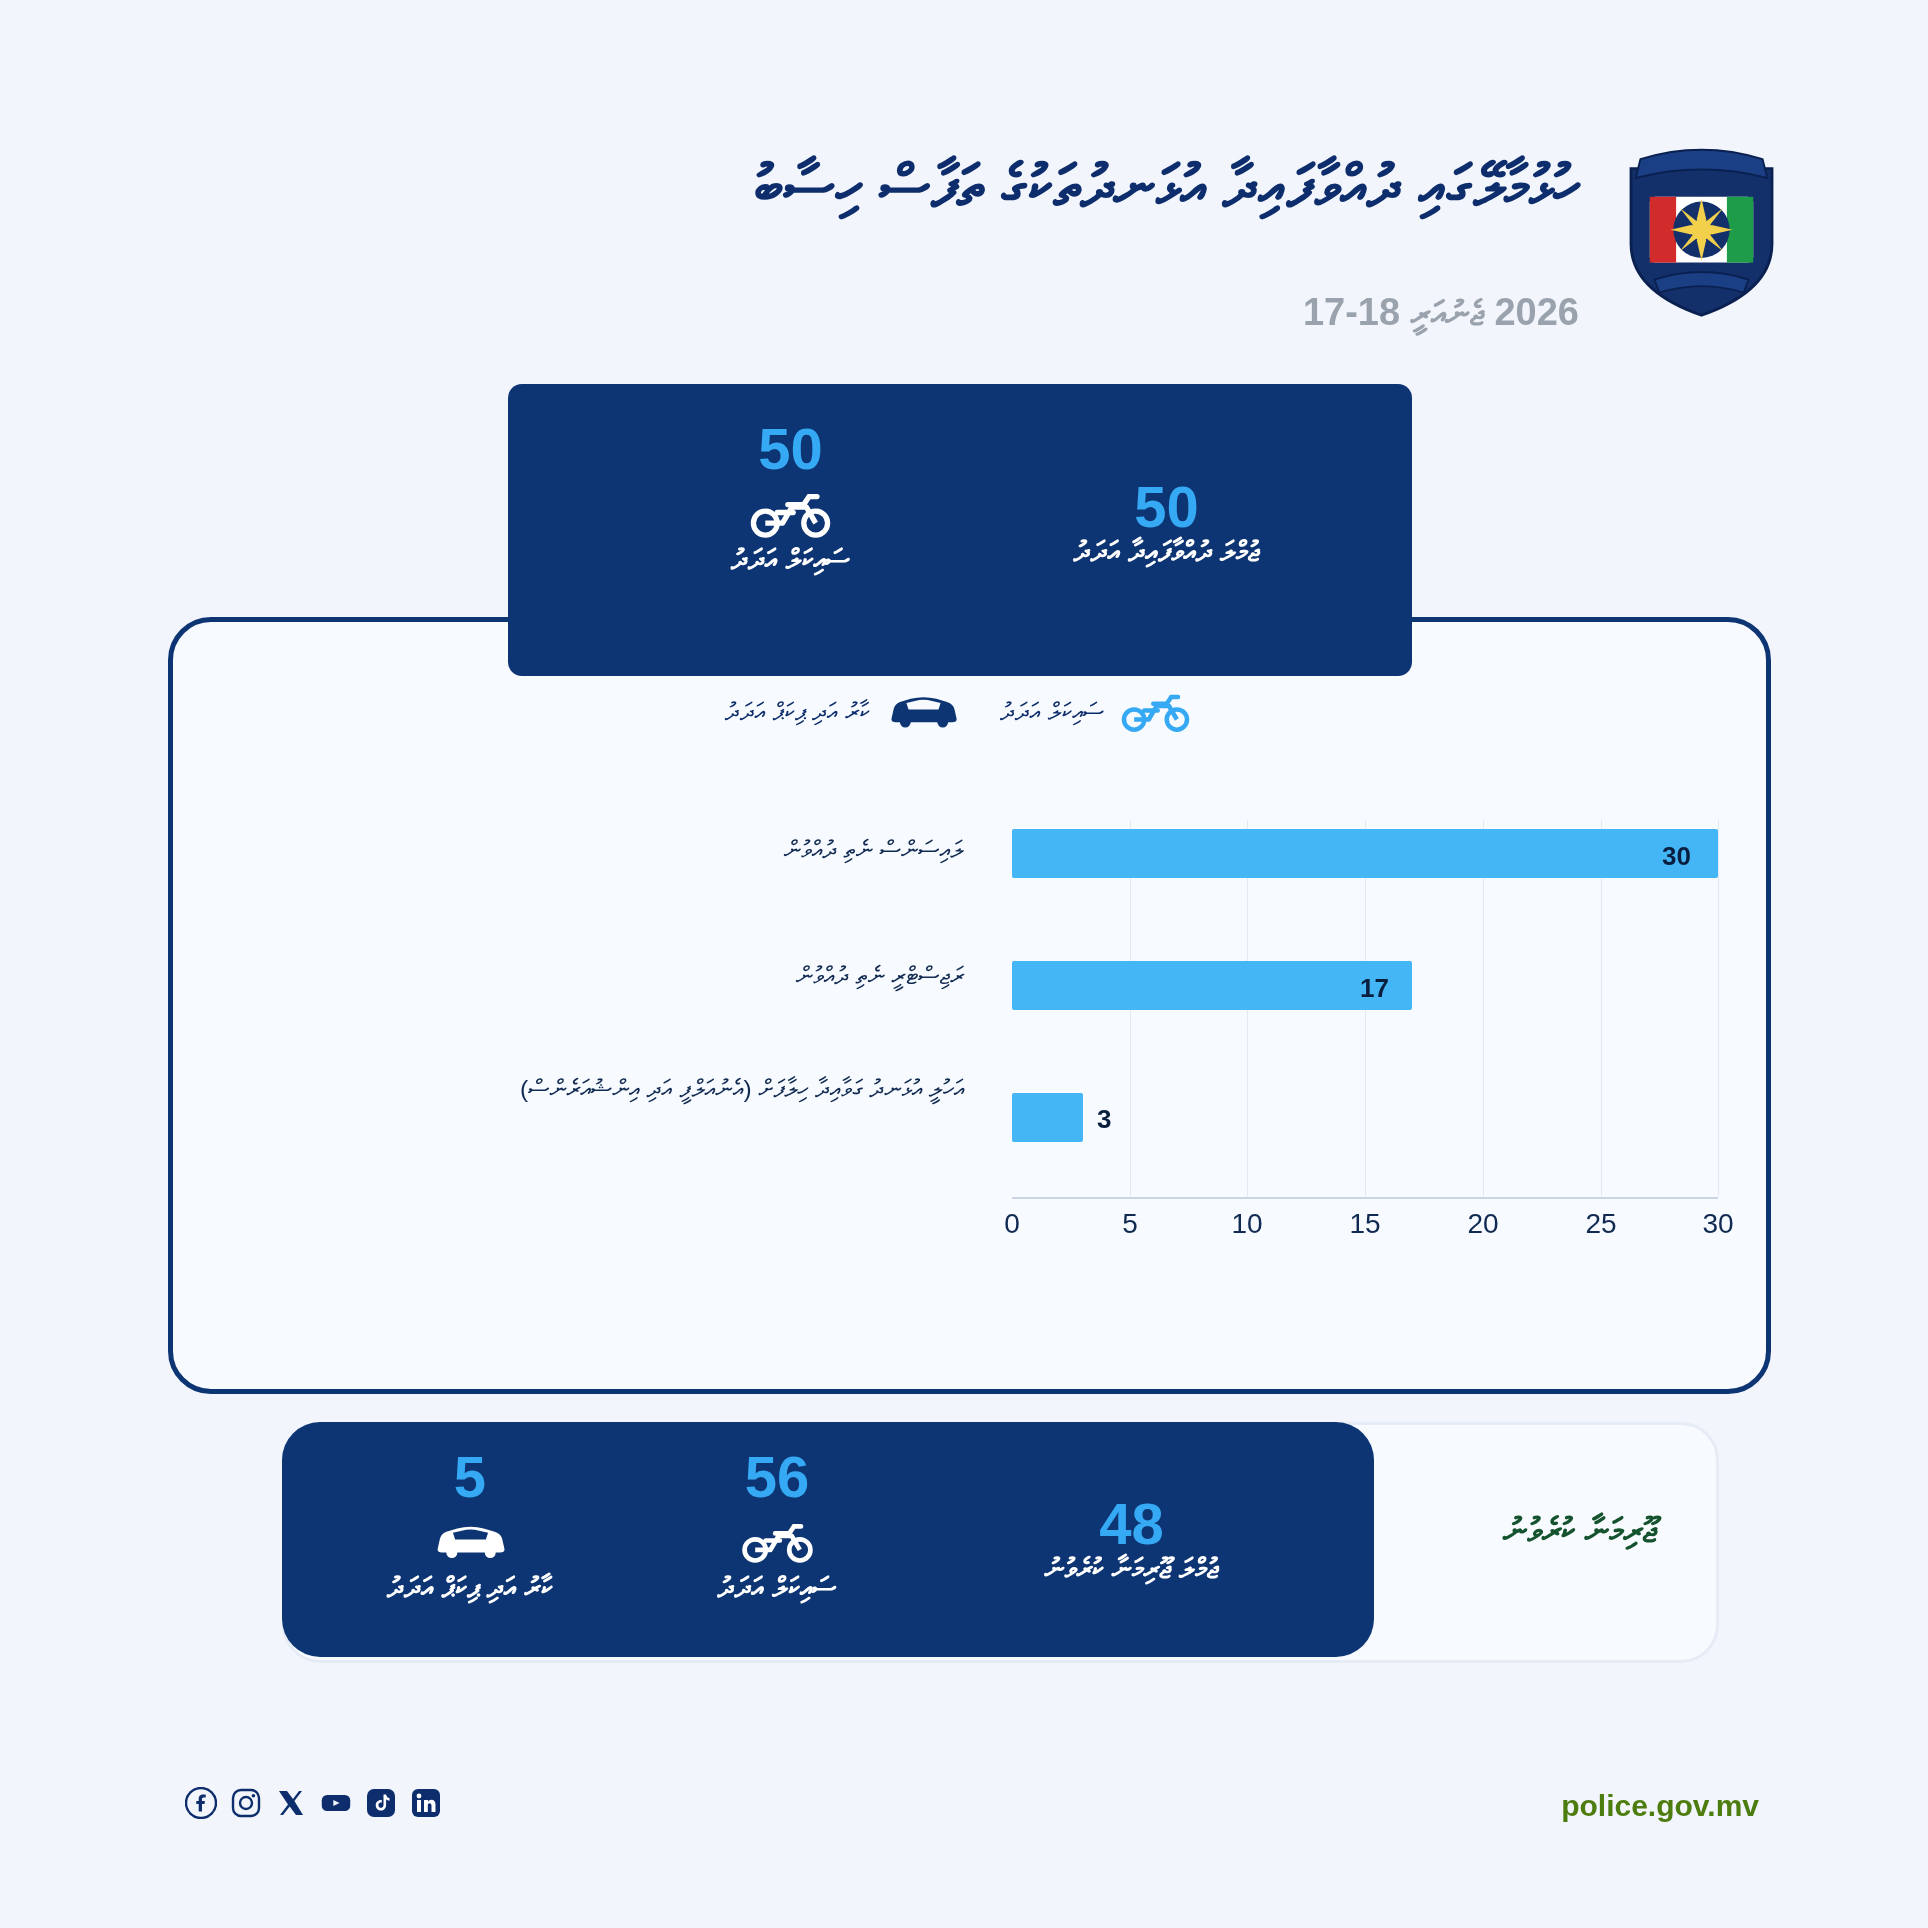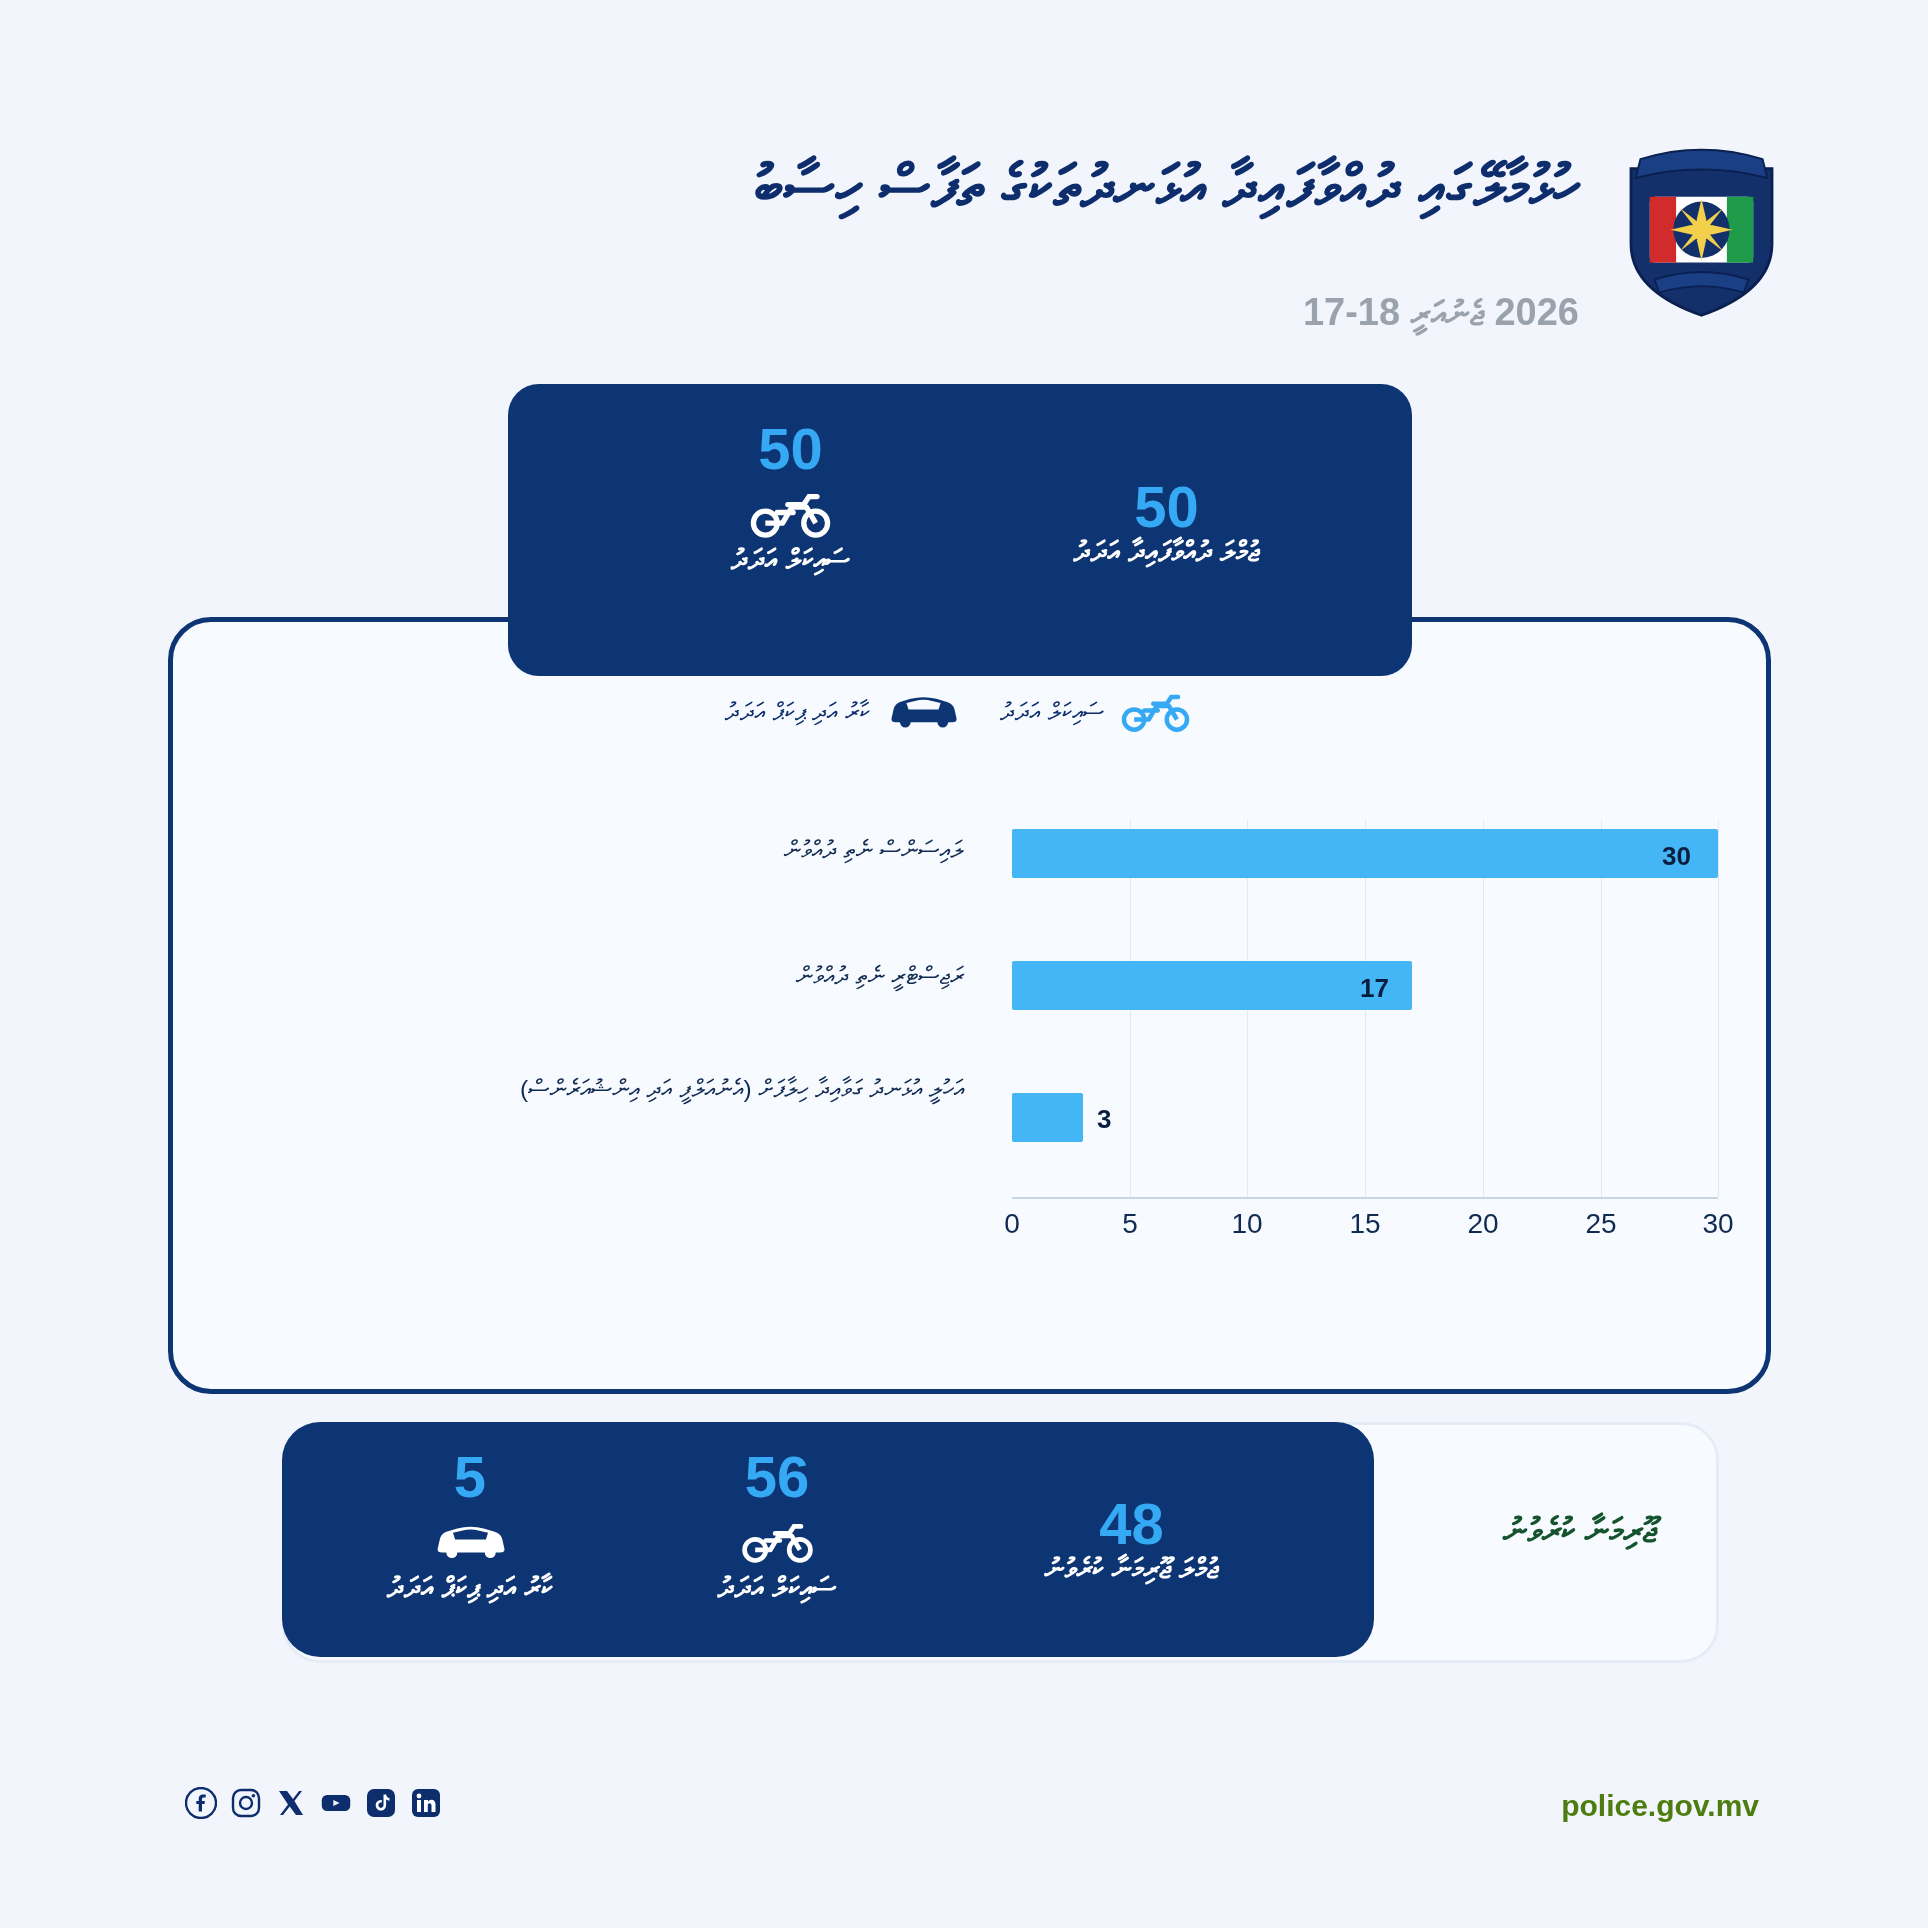--- a/index.html
+++ b/index.html
@@ -66,21 +66,21 @@
   }
 
   
   .top-card {
     position: absolute;
     left: 508px;
     top: 384px;
     width: 904px;
     height: 292px;
     background: #0e3573;
-    border-radius: 31px;
+    border-radius: 14px;
     z-index: 3;
   }
   .stat {
     position: absolute;
     text-align: center;
   }
   .stat .num {
     font-size: 58px;
     font-weight: bold;
     color: #36a9f4;

